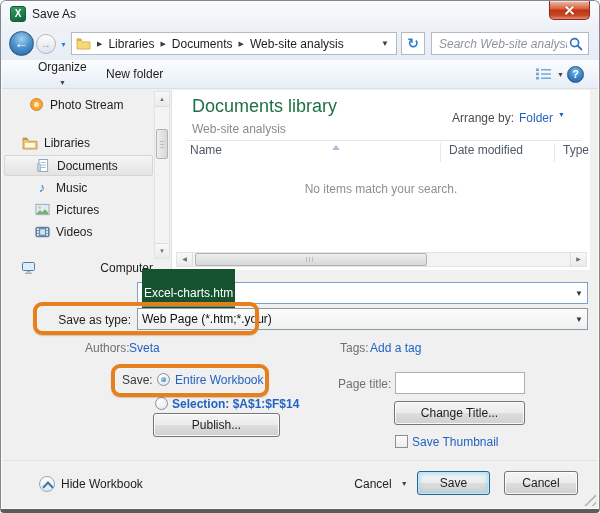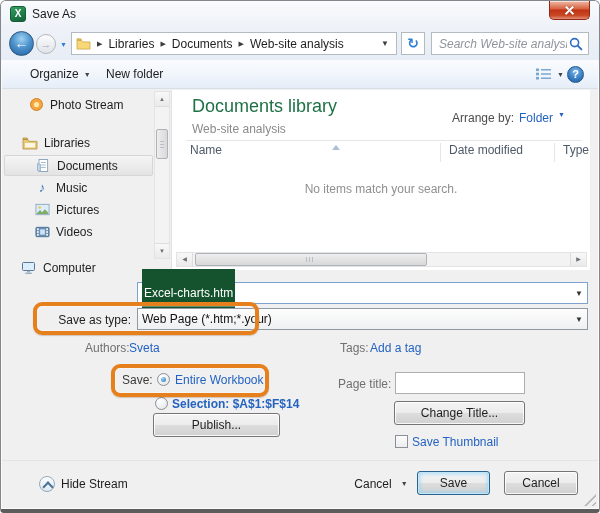--- a/index.html
+++ b/index.html
@@ -56,21 +56,21 @@
   .help-btn{position:absolute;right:14px;top:6px;width:17px;height:17px;border-radius:50%;
     background:radial-gradient(circle at 50% 30%,#7cb9ea 0%,#3a7fc4 55%,#1c5ba2 100%);border:1px solid #2a5886;
     color:#fff;font-size:11px;font-weight:bold;text-align:center;line-height:15px;cursor:pointer;}
   
   .sidebar{position:absolute;left:3px;top:92px;width:149px;}
   .side-item{height:21px;display:flex;align-items:center;gap:6px;font-size:12px;color:#1e1e1e;cursor:pointer;}
   .side-item .ic{width:16px;height:16px;flex:0 0 16px;display:flex;align-items:center;justify-content:center;}
   .si-photo{margin:1px 0 17px 0;padding-left:24px;}
   .si-lib{padding-left:18px;margin-bottom:2px;}
   .si-child{padding-left:30px;margin-bottom:1px;}
-  .si-comp{margin-top:15px;padding-left:17px;}
+  .si-comp{margin-top:15px;padding-left:17px;justify-content:space-between;}
   .side-item.selected{background:linear-gradient(#f5f5f5,#e3e3e3);border:1px solid #d6d6d6;border-radius:2px;}
   .note{color:#3d7ab8;font-size:13px;line-height:16px;}
   
   .vscroll{position:absolute;left:153px;top:90px;width:16px;height:168px;background:#f3f3f3;border:1px solid #e3e3e3;}
   .sb-btn{position:absolute;left:0;right:0;height:15px;background:linear-gradient(#f8f8f8,#eaeaea);
     color:#6b7076;font-size:6px;text-align:center;line-height:15px;cursor:pointer;}
   .sb-up{top:0;border-bottom:1px solid #ddd;}
   .sb-down{bottom:0;border-top:1px solid #ddd;}
   .sb-thumb{position:absolute;left:1px;right:1px;top:37px;height:30px;border:1px solid #aeb3b9;border-radius:2px;
     background:linear-gradient(90deg,#eee,#d8d8d8);cursor:grab;}
@@ -183,21 +183,21 @@
 
   <div class="search-box">
     <input type="text" placeholder="Search Web-site analysis" style="">
     <svg width="14" height="14" viewBox="0 0 14 14">
       <circle cx="5.6" cy="5.6" r="4" fill="none" stroke="#2f6fc1" stroke-width="1.6"></circle>
       <line x1="8.7" y1="8.7" x2="12.4" y2="12.4" stroke="#2f6fc1" stroke-width="1.9" stroke-linecap="round"></line>
     </svg>
   </div>
 
   <div class="toolbar">
-    <div class="tb-item" style="left:22px;">
+    <div class="tb-item" style="left:30px;flex-direction:column;">
       <span>Organize</span>
       <span class="tb-caret">▼</span>
     </div>
     <div class="tb-item" style="left:98px;">
       <span>New folder</span>
     </div>
     <div class="views-btn">
       <svg width="17" height="14" viewBox="0 0 17 14">
         <rect x="1" y="1.5" width="3" height="2.6" fill="#7ba7cf"></rect>
           <line x1="6" y1="2.8" x2="16" y2="2.8" stroke="#7ba7cf" stroke-width="1.6"></line>
@@ -358,21 +358,21 @@
   </div>
   <div class="checkbox" style="left:394px;top:434px;"></div>
   <div class="lbl link" style="left:411px;top:434px;">Save Thumbnail</div>
 
   <div class="hl" style="left:32px;top:301px;width:226px;height:33px;"></div>
   <div class="hl" style="left:110px;top:363px;width:158px;height:33px;"></div>
 
   <div class="footer-sep"></div>
   <div class="hide-folders">
     <span class="hf-icon"></span>
-    <span class="hf-label">Hide Stream</span>
+    <span class="hf-label">Hide Workbook</span>
   </div>
   <div class="tools-btn">
     <span>Cancel</span>
     <span class="tb-caret">▼</span>
   </div>
   <div class="btn default" style="left:416px;top:470px;width:73px;height:24px;">
     <span>Save</span>
   </div>
   <div class="btn" style="left:503px;top:470px;width:74px;height:24px;">
     <span>Cancel</span>

